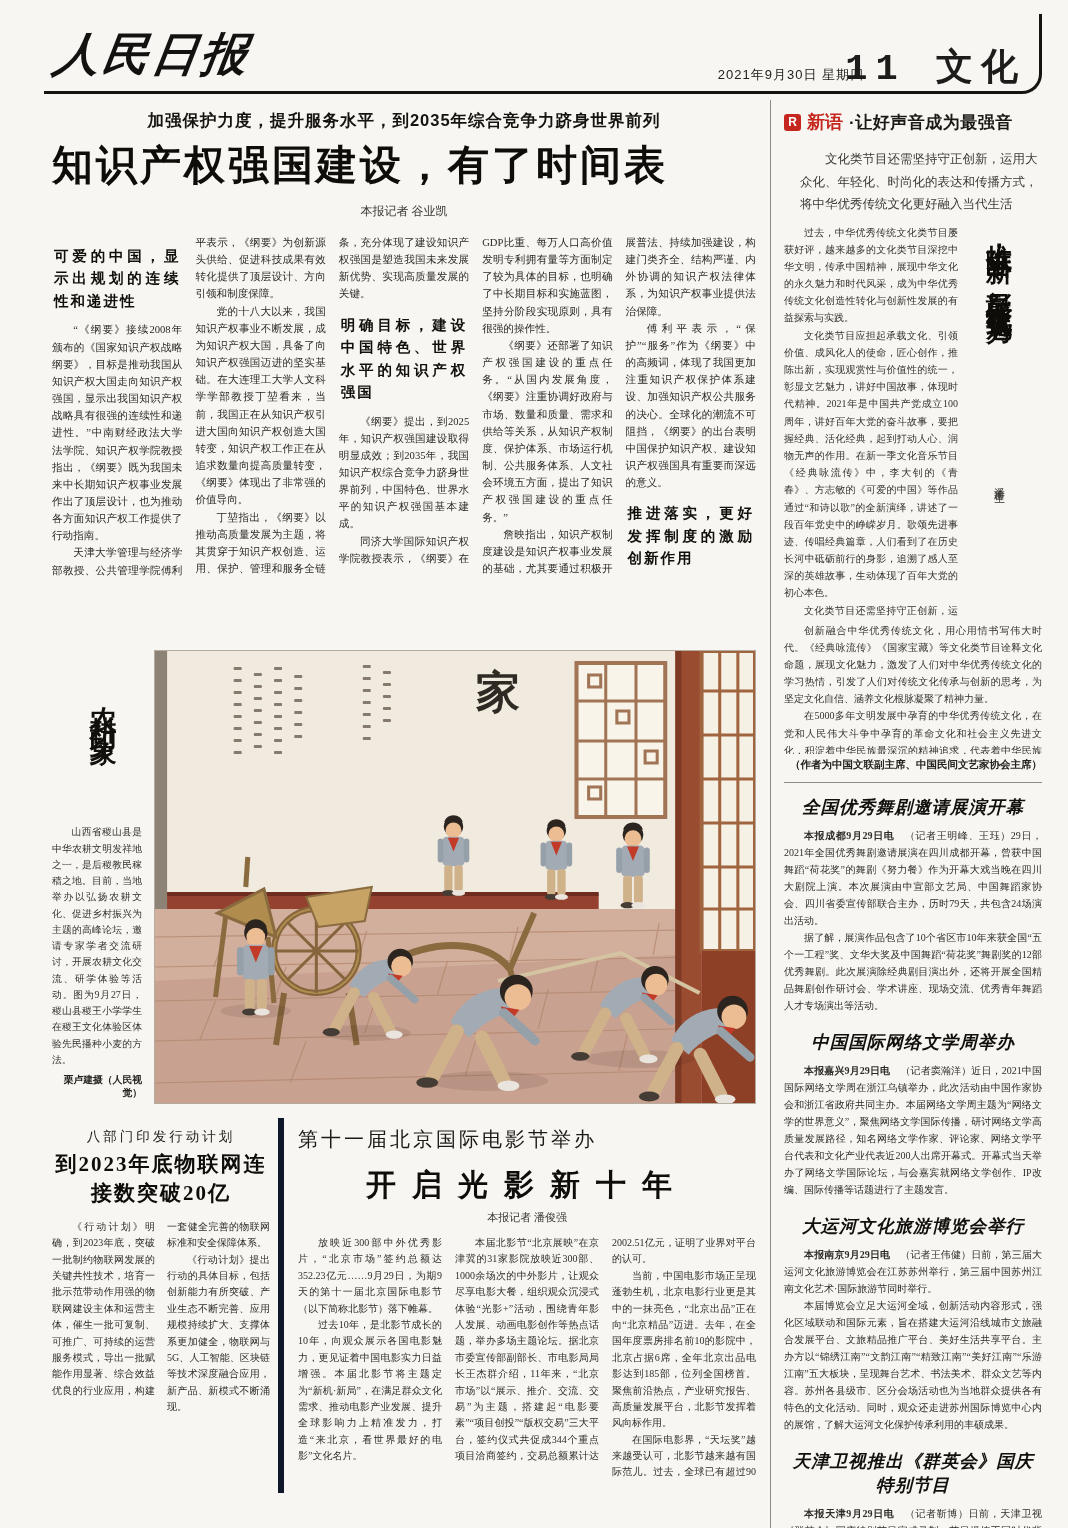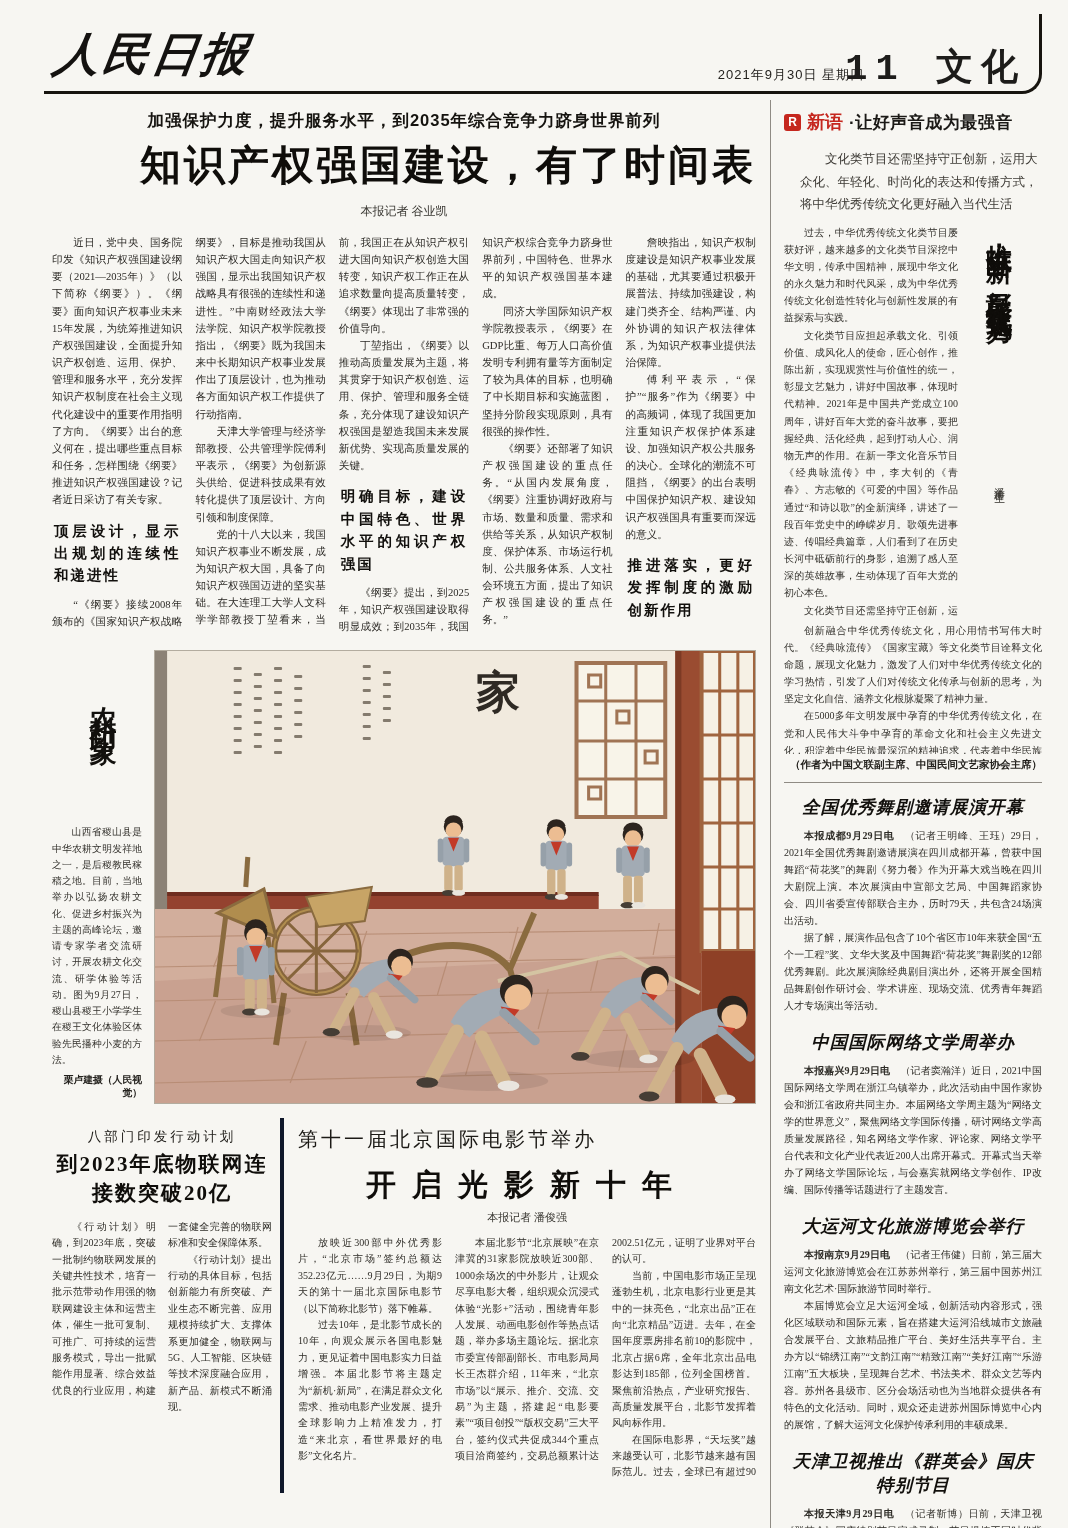--- a/index.html
+++ b/index.html
@@ -20,21 +20,21 @@
     color:#24221f; font-family:Liberation Sans, sans-serif; }
   .pageno { position:absolute; right:16px; bottom:2px; font-size:37px; font-weight:800;
     font-family:Liberation Mono, monospace; letter-spacing:8px; white-space:nowrap; }
   
   .content { display:grid; grid-template-columns:1fr 272px; margin-top:6px; }
   .left-zone { padding-right:14px; min-width:0; }
   .right-zone { border-left:1px solid #8f8b84; padding-left:13px; min-width:0; }
   
   .ma-kicker { text-align:center; font-size:16.5px; font-weight:600; letter-spacing:1px;
     margin:10px 0 6px; font-family:"Liberation Sans", sans-serif; color:#15130f; }
-  .ma-headline { text-align:right; font-size:41px; font-weight:900; letter-spacing:3px;
+  .ma-headline { text-align:left; font-size:41px; font-weight:900; letter-spacing:3px;
     font-family:Liberation Sans, sans-serif; margin:2px 0 10px; color:#0f0d0a; }
   .ma-byline { text-align:center; font-size:12px; color:#3a3833; margin-bottom:14px; }
   .ma-cols { column-count:5; column-gap:13px; height:404px; overflow:hidden;
     font-size:10.6px; line-height:1.62; text-align:justify; color:#2b2925; }
   .flow-p { margin:0; text-indent:2em; }
   .flow-head { font-family:"Liberation Sans", sans-serif; font-weight:800; font-size:14.5px;
     line-height:1.55; letter-spacing:2px; margin:11px 2px 9px; color:#12100d; text-align:justify; }
   
   .xy-head { display:flex; align-items:center; gap:6px; font-family:"Liberation Sans", sans-serif;
     font-size:18px; font-weight:800; margin-top:10px; white-space:nowrap; }
@@ -66,21 +66,21 @@
   .photo-rail { width:102px; display:flex; flex-direction:column; box-sizing:border-box; }
   .pr-title { writing-mode:vertical-rl; text-orientation:upright; font-size:27px; font-weight:800;
     letter-spacing:11px; margin:34px auto 0; font-family:"Liberation Sans", sans-serif; color:#12100d; }
   .pr-caption { margin-top:auto; font-size:9.8px; line-height:1.66; text-align:justify;
     padding:0 12px 4px 0; color:#33312c; text-indent:2em; }
   .pr-credit { font-size:9.8px; font-weight:bold; padding:2px 12px 4px 0; text-align:right; color:#23211d; }
   .photo-frame { flex:1; border:1px solid #b3ac9f; background:#fff; min-width:0; }
   .photo-frame svg { display:block; width:100%; height:452px; }
   
   .bottom-grid { display:grid; grid-template-columns:232px 1fr; margin-top:14px; }
-  .iot { border-right:4px solid #0f172a; padding-right:8px; min-width:0; }
+  .iot { border-right:6px solid #0f172a; padding-right:8px; min-width:0; }
   .film { padding-left:14px; min-width:0; }
   .iot-kicker { text-align:center; font-size:13.5px; letter-spacing:3px; margin:10px 0 4px;
     font-family:"Liberation Sans", sans-serif; color:#24221e; }
   .iot-headline { text-align:center; font-size:21px; font-weight:900; line-height:1.4;
     letter-spacing:2px; margin-bottom:10px; color:#0f0d0a; }
   .iot-cols { column-count:2; column-gap:12px; font-size:10px; line-height:1.64; text-align:justify;
     height:268px; overflow:hidden; color:#2e2c27; }
   .film-kicker { text-align:left; font-size:20px; letter-spacing:3px; margin:8px 0 2px;
     font-family:"Liberation Sans", sans-serif; color:#1c1a16; }
   .film-headline { text-align:center; font-size:30px; font-weight:900; letter-spacing:16px;
@@ -106,22 +106,21 @@
 
   <div class="content">
 
     <div class="left-zone">
 
       <div>
         <div class="ma-kicker">加强保护力度，提升服务水平，到2035年综合竞争力跻身世界前列</div>
         <div class="ma-headline">知识产权强国建设，有了时间表</div>
         <div class="ma-byline">本报记者 谷业凯</div>
         <div class="ma-cols">
-            <p class="flow-p">近日，党中央、国务院印发《知识产权强国建设纲要（2021—2035年）》（以下简称《纲要》）。《纲要》面向知识产权事业未来15年发展，为统筹推进知识产权强国建设，全面提升知识产权创造、运用、保护、管理和服务水平，充分发挥知识产权制度在社会主义现代化建设中的重要作用指明了方向。《纲要》出台的意义何在，提出哪些重点目标和任务，怎样围绕《纲要》推进知识产权强国建设？记者近日采访了有关专家。</p>
-            <div class="flow-head">顶层设计，显示出规划的连续性和递进性</div>
+            <div class="flow-head">可爱的中国，显示出规划的连续性和递进性</div>
             <p class="flow-p">“《纲要》接续2008年颁布的《国家知识产权战略纲要》，目标是推动我国从知识产权大国走向知识产权强国，显示出我国知识产权战略具有很强的连续性和递进性。”中南财经政法大学法学院、知识产权学院教授指出，《纲要》既为我国未来中长期知识产权事业发展作出了顶层设计，也为推动各方面知识产权工作提供了行动指南。</p>
             <p class="flow-p">天津大学管理与经济学部教授、公共管理学院傅利平表示，《纲要》为创新源头供给、促进科技成果有效转化提供了顶层设计、方向引领和制度保障。</p>
             <p class="flow-p">党的十八大以来，我国知识产权事业不断发展，成为知识产权大国，具备了向知识产权强国迈进的坚实基础。在大连理工大学人文科学学部教授丁堃看来，当前，我国正在从知识产权引进大国向知识产权创造大国转变，知识产权工作正在从追求数量向提高质量转变，《纲要》体现出了非常强的价值导向。</p>
             <p class="flow-p">丁堃指出，《纲要》以推动高质量发展为主题，将其贯穿于知识产权创造、运用、保护、管理和服务全链条，充分体现了建设知识产权强国是塑造我国未来发展新优势、实现高质量发展的关键。</p>
             <div class="flow-head">明确目标，建设中国特色、世界水平的知识产权强国</div>
             <p class="flow-p">《纲要》提出，到2025年，知识产权强国建设取得明显成效；到2035年，我国知识产权综合竞争力跻身世界前列，中国特色、世界水平的知识产权强国基本建成。</p>
             <p class="flow-p">同济大学国际知识产权学院教授表示，《纲要》在GDP比重、每万人口高价值发明专利拥有量等方面制定了较为具体的目标，也明确了中长期目标和实施蓝图，坚持分阶段实现原则，具有很强的操作性。</p>
             <p class="flow-p">《纲要》还部署了知识产权强国建设的重点任务。“从国内发展角度，《纲要》注重协调好政府与市场、数量和质量、需求和供给等关系，从知识产权制度、保护体系、市场运行机制、公共服务体系、人文社会环境五方面，提出了知识产权强国建设的重点任务。”</p>
             <p class="flow-p">詹映指出，知识产权制度建设是知识产权事业发展的基础，尤其要通过积极开展普法、持续加强建设，构建门类齐全、结构严谨、内外协调的知识产权法律体系，为知识产权事业提供法治保障。</p>
             <p class="flow-p">傅利平表示，“保护”“服务”作为《纲要》中的高频词，体现了我国更加注重知识产权保护体系建设、加强知识产权公共服务的决心。全球化的潮流不可阻挡，《纲要》的出台表明中国保护知识产权、建设知识产权强国具有重要而深远的意义。</p>

